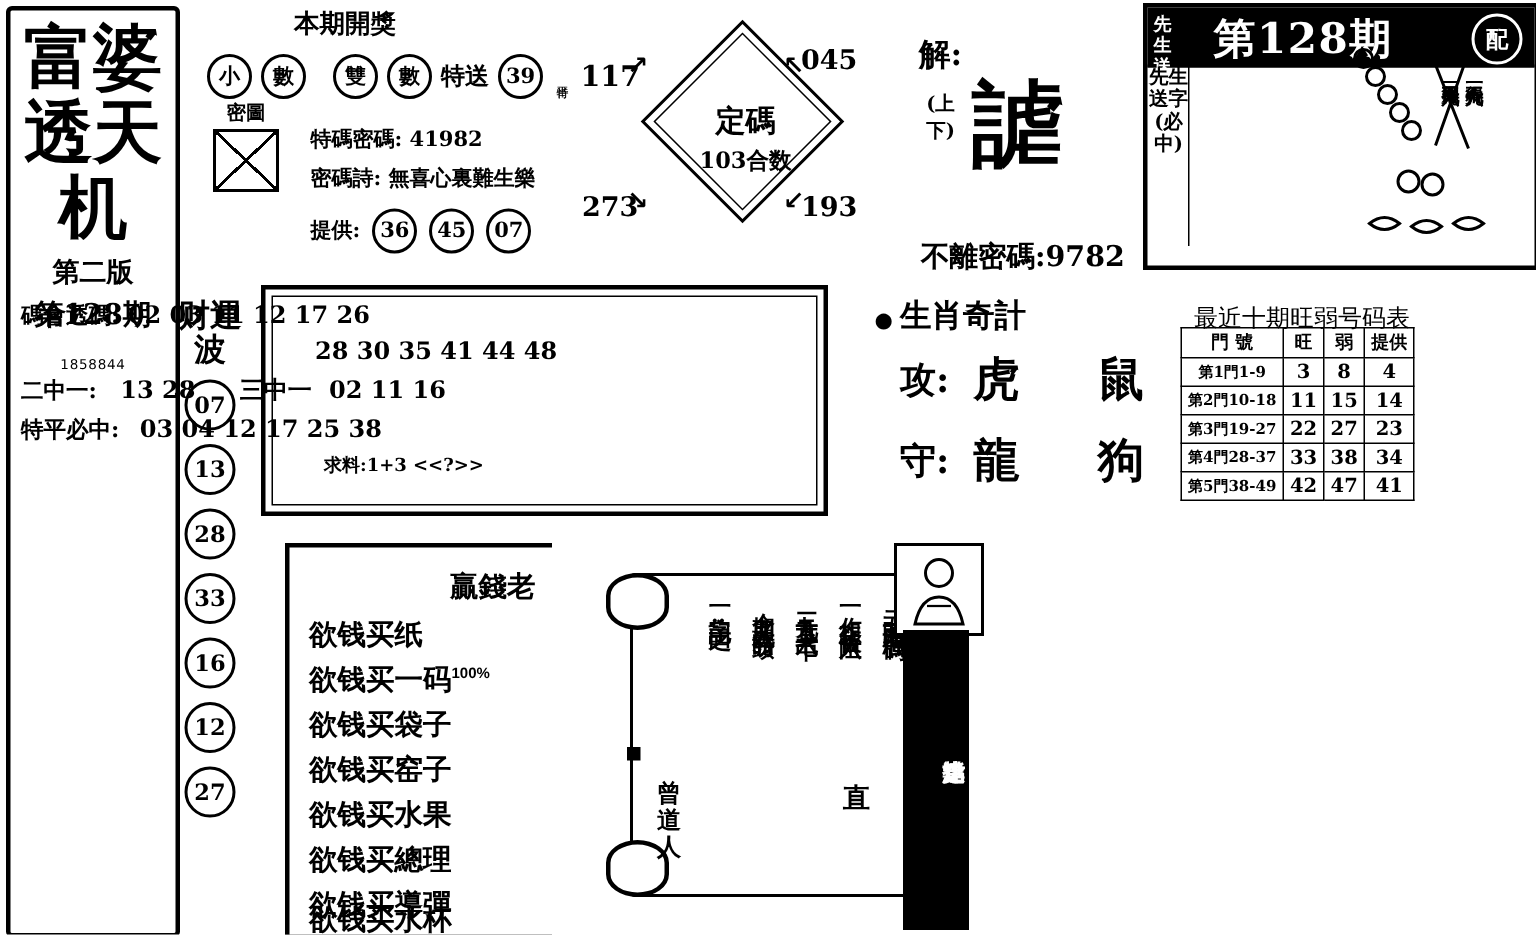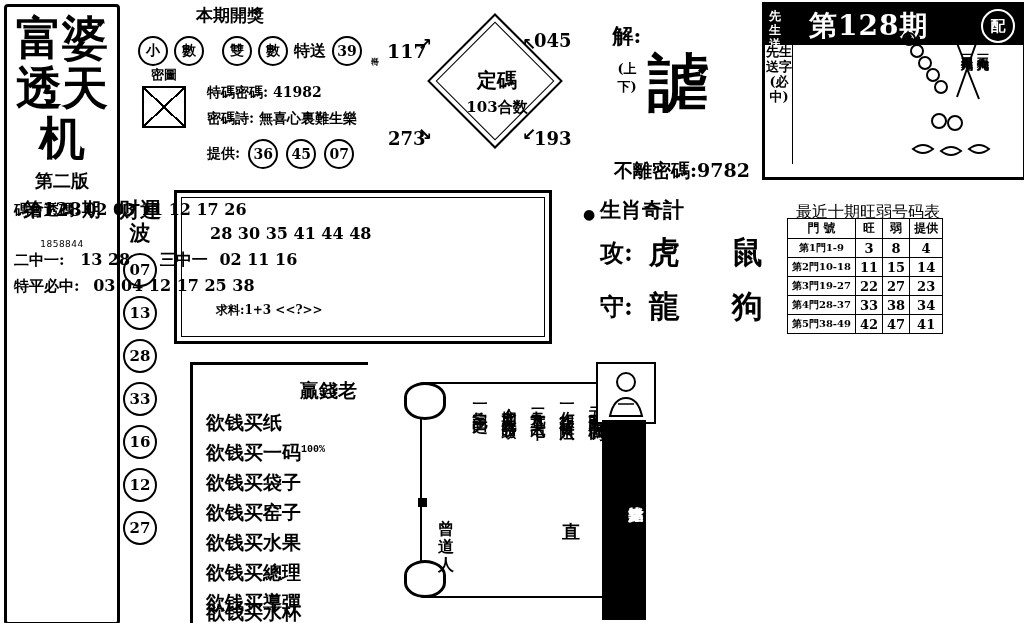--- a/index.html
+++ b/index.html
@@ -221,21 +221,21 @@
     position:absolute;left:190px;top:362px;width:175px;height:258px;
     border-left:3px solid #000;border-top:3px solid #000;border-bottom:3px solid #000;
   }
   .win-title{
     position:absolute;left:300px;top:378px;
     font-family:"DejaVu Serif","Liberation Serif",serif;
     font-size:19px;font-weight:bold;
   }
   .win-item{
     position:absolute;left:206px;
-    font-family:Liberation Mono, monospace;
+    font-family:Liberation Sans, sans-serif;
     font-size:19px;font-weight:bold;white-space:nowrap;
   }
   .win-item .sup{font-size:10px;vertical-align:super;}
 
   
   .scroll-body{
     position:absolute;left:420px;top:382px;width:186px;height:212px;
     background:#fff;border:2px solid #000;border-radius:3px;
   }
   .scroll-roll-top{

